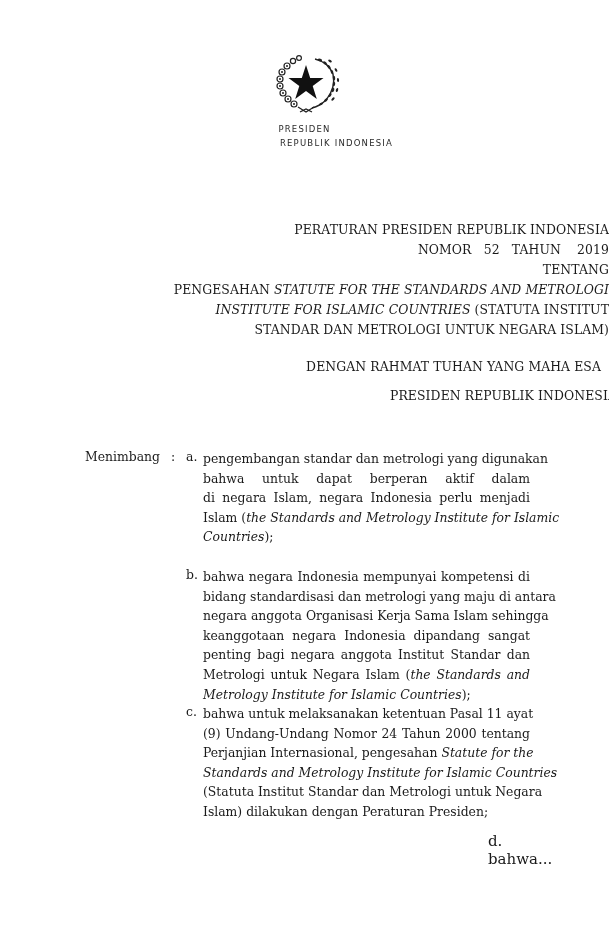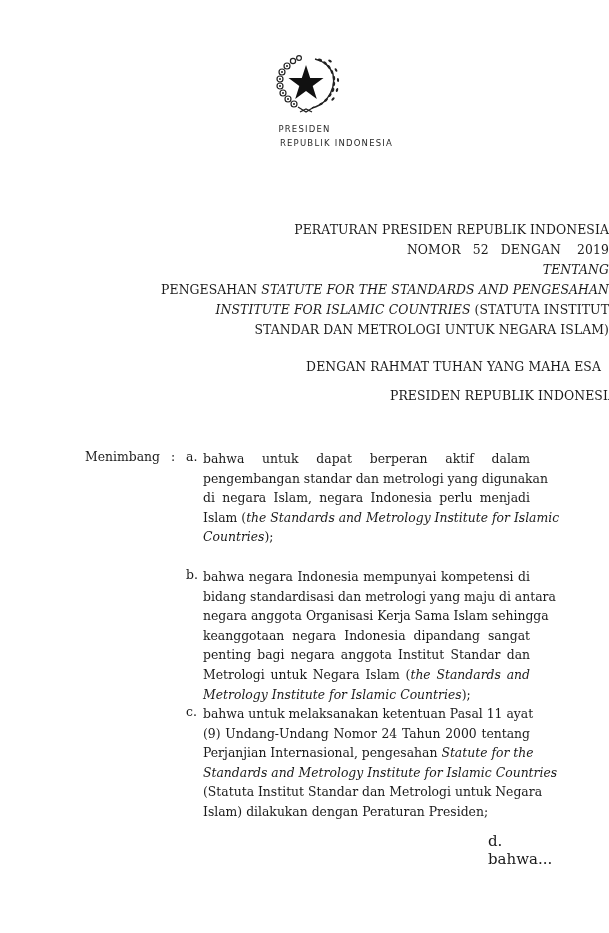--- a/index.html
+++ b/index.html
@@ -81,42 +81,42 @@
 
       <polygon fill="#111" points="36,13 40.2,26 53.5,26 42.7,34 46.8,47 36,39 25.2,47 29.3,34 18.5,26 31.8,26"></polygon>
     </svg>
   </div>
 
   <div class="inst" style="top:124px;">PRESIDEN</div>
   <div class="inst" style="top:138px;margin-left:32px;">REPUBLIK INDONESIA</div>
 
   <div class="center-line" style="top:222px;">PERATURAN PRESIDEN REPUBLIK INDONESIA</div>
   <div class="center-line" style="top:242px;">
-    <span>NOMOR</span>&nbsp;&nbsp;&nbsp;<span>52</span>&nbsp;&nbsp;&nbsp;<span>DENGAN</span>&nbsp;&nbsp;&nbsp;&nbsp;<span>2019</span>
+    <span>NOMOR</span>&nbsp;&nbsp;&nbsp;<span>52</span>&nbsp;&nbsp;&nbsp;<span>TAHUN</span>&nbsp;&nbsp;&nbsp;&nbsp;<span>2019</span>
   </div>
-  <div class="center-line" style="top:262px;font-style:italic;">TENTANG</div>
+  <div class="center-line" style="top:262px;">TENTANG</div>
   <div class="center-line" style="top:282px;">
-    <span>PENGESAHAN</span> <i>STATUTE FOR THE STANDARDS AND PENGESAHAN</i>
+    <span>PENGESAHAN</span> <i>STATUTE FOR THE STANDARDS AND METROLOGI</i>
   </div>
   <div class="center-line" style="top:302px;">
     <i>INSTITUTE FOR ISLAMIC COUNTRIES</i> <span>(STATUTA INSTITUT</span>
   </div>
   <div class="center-line" style="top:322px;">STANDAR DAN METROLOGI UNTUK NEGARA ISLAM)</div>
 
   <div class="center-line" style="top:359px; left:-8px;">DENGAN RAHMAT TUHAN YANG MAHA ESA</div>
   <div class="center-line" style="top:388px; left:12px;">PRESIDEN REPUBLIK INDONESIA,</div>
 
   <div class="lbl" style="left:85px; top:449px;">Menimbang</div>
   <div class="lbl" style="left:171px; top:449px;">:</div>
 
   <div class="item" style="top:449px;">
     <span class="letter">a.</span>
     <div class="body">
+      <span class="ln">pengembangan standar dan metrologi yang digunakan</span>
       <span class="ln">bahwa untuk dapat berperan aktif dalam</span>
-      <span class="ln">pengembangan standar dan metrologi yang digunakan</span>
       <span class="ln">di negara Islam, negara Indonesia perlu menjadi</span>
       <span class="ln"><span>Islam (</span><i>the Standards and Metrology Institute for Islamic</i></span>
       <span class="ln last"><i>Countries</i><span>);</span></span>
     </div>
   </div>
 
   <div class="item" style="top:567px;">
     <span class="letter">b.</span>
     <div class="body">
       <span class="ln">bahwa negara Indonesia mempunyai kompetensi di</span>

